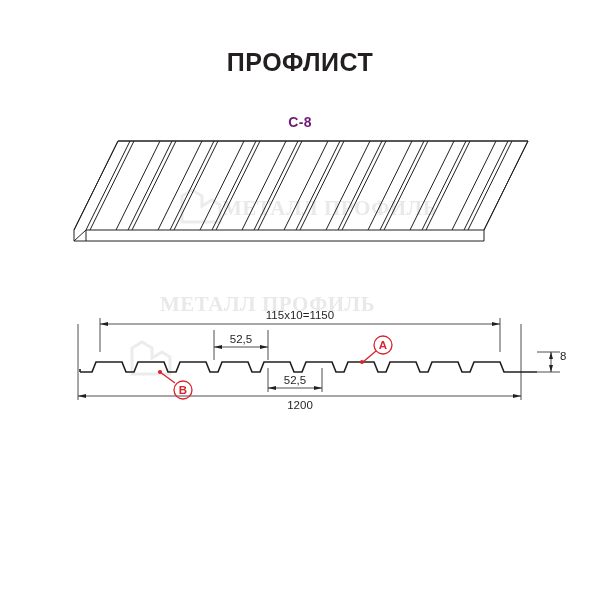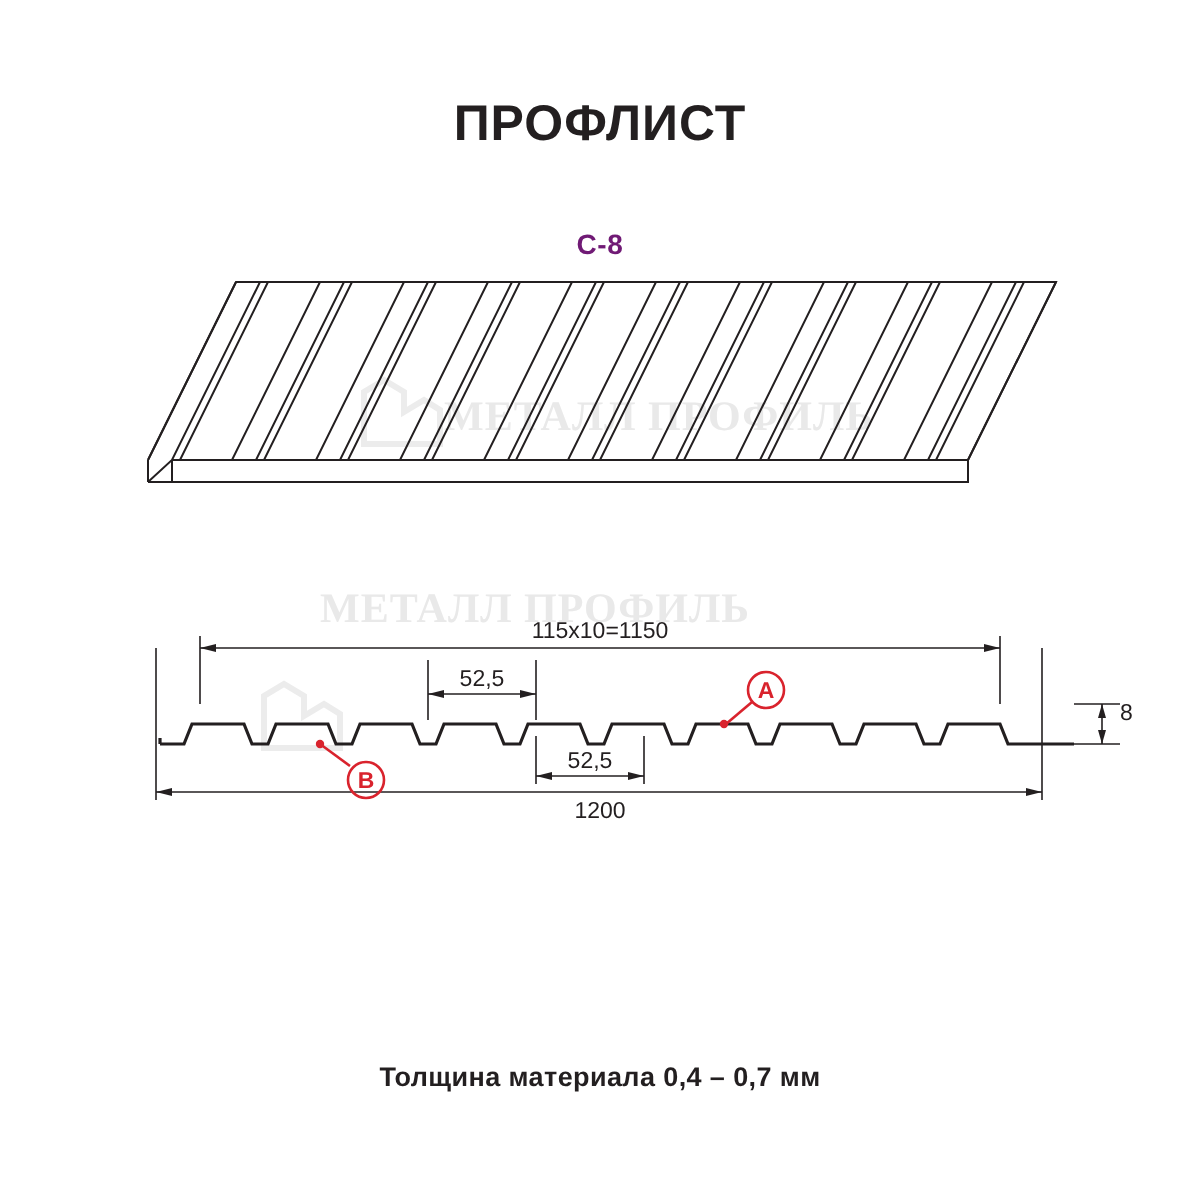--- a/index.html
+++ b/index.html
@@ -217,15 +217,14 @@
     <text x="300" y="319" text-anchor="middle" font-family="Liberation Sans, sans-serif" font-size="11.5" fill="#231f20">115х10=1150</text>
     <text x="241" y="343" text-anchor="middle" font-family="Liberation Sans, sans-serif" font-size="11.5" fill="#231f20">52,5</text>
     <text x="295" y="384" text-anchor="middle" font-family="Liberation Sans, sans-serif" font-size="11.5" fill="#231f20">52,5</text>
     <text x="300" y="409" text-anchor="middle" font-family="Liberation Sans, sans-serif" font-size="11.5" fill="#231f20">1200</text>
     <text x="560" y="360" text-anchor="start" font-family="Liberation Sans, sans-serif" font-size="11.5" fill="#231f20">8</text>
 
     <text x="383" y="349" text-anchor="middle" font-family="Liberation Sans, sans-serif" font-size="11.5" font-weight="bold" fill="#d9232d">A</text>
     <text x="183" y="394" text-anchor="middle" font-family="Liberation Sans, sans-serif" font-size="11.5" font-weight="bold" fill="#d9232d">B</text>
   </svg>
 
-  <div class="footnote">Толщина материала 0,4 – 0,7 мм</div>
 
 </div>
 
 </body></html>

